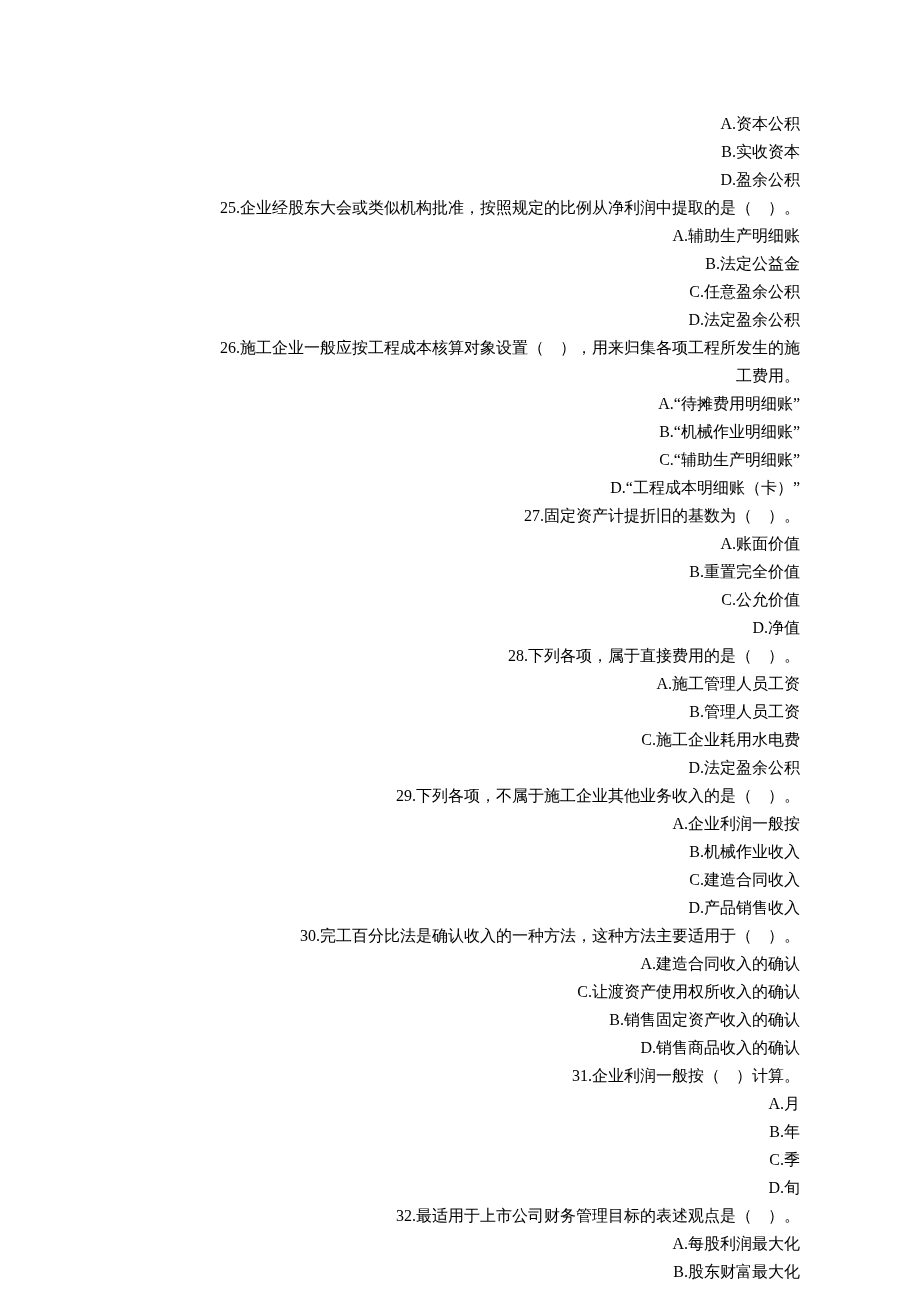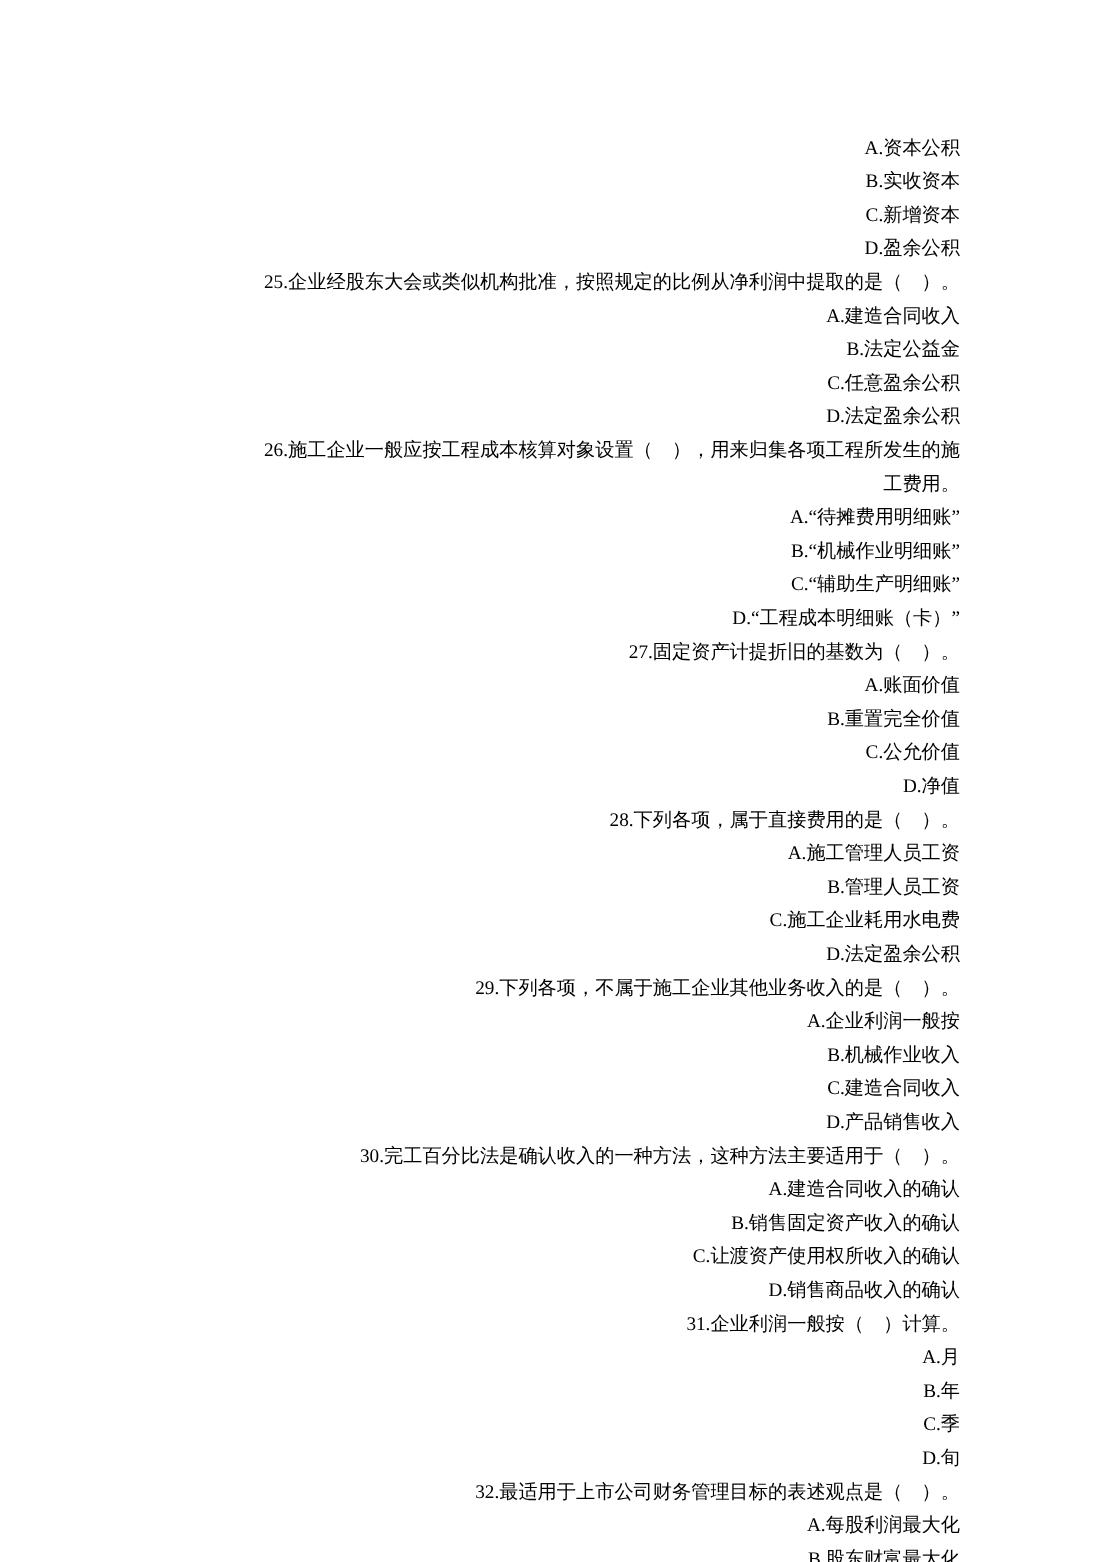--- a/index.html
+++ b/index.html
@@ -33,24 +33,23 @@
     padding-left: 48px;
   }
 </style>
 </head>
 <body>
 
 <div class="page">
   <div id="content">
       <div class="line indent-opt">A.资本公积</div>
       <div class="line indent-opt">B.实收资本</div>
-      <div class="line indent-opt">C.新增资本</div>
       <div class="line indent-opt">D.盈余公积</div>
       <div class="line indent-q">25.企业经股东大会或类似机构批准，按照规定的比例从净利润中提取的是（　）。</div>
-      <div class="line indent-opt">A.建造合同收入</div>
+      <div class="line indent-opt">A.辅助生产明细账</div>
       <div class="line indent-opt">B.法定公益金</div>
       <div class="line indent-opt">C.任意盈余公积</div>
       <div class="line indent-opt">D.法定盈余公积</div>
       <div class="line indent-q">26.施工企业一般应按工程成本核算对象设置（　），用来归集各项工程所发生的施</div>
       <div class="line indent-wrap">工费用。</div>
       <div class="line indent-opt">A.“待摊费用明细账”</div>
       <div class="line indent-opt">B.“机械作业明细账”</div>
       <div class="line indent-opt">C.“辅助生产明细账”</div>
       <div class="line indent-opt">D.“工程成本明细账（卡）”</div>
       <div class="line indent-q">27.固定资产计提折旧的基数为（　）。</div>
@@ -63,22 +62,22 @@
       <div class="line indent-opt">B.管理人员工资</div>
       <div class="line indent-opt">C.施工企业耗用水电费</div>
       <div class="line indent-opt">D.法定盈余公积</div>
       <div class="line indent-q">29.下列各项，不属于施工企业其他业务收入的是（　）。</div>
       <div class="line indent-opt">A.企业利润一般按</div>
       <div class="line indent-opt">B.机械作业收入</div>
       <div class="line indent-opt">C.建造合同收入</div>
       <div class="line indent-opt">D.产品销售收入</div>
       <div class="line indent-q">30.完工百分比法是确认收入的一种方法，这种方法主要适用于（　）。</div>
       <div class="line indent-opt">A.建造合同收入的确认</div>
+      <div class="line indent-opt">C.让渡资产使用权所收入的确认</div>
       <div class="line indent-opt">B.销售固定资产收入的确认</div>
-      <div class="line indent-opt">C.让渡资产使用权所收入的确认</div>
       <div class="line indent-opt">D.销售商品收入的确认</div>
       <div class="line indent-31">31.企业利润一般按（　）计算。</div>
       <div class="line indent-opt">A.月</div>
       <div class="line indent-opt">B.年</div>
       <div class="line indent-opt">C.季</div>
       <div class="line indent-opt">D.旬</div>
       <div class="line indent-q">32.最适用于上市公司财务管理目标的表述观点是（　）。</div>
       <div class="line indent-opt">A.每股利润最大化</div>
       <div class="line indent-opt">B.股东财富最大化</div>
     </div>

